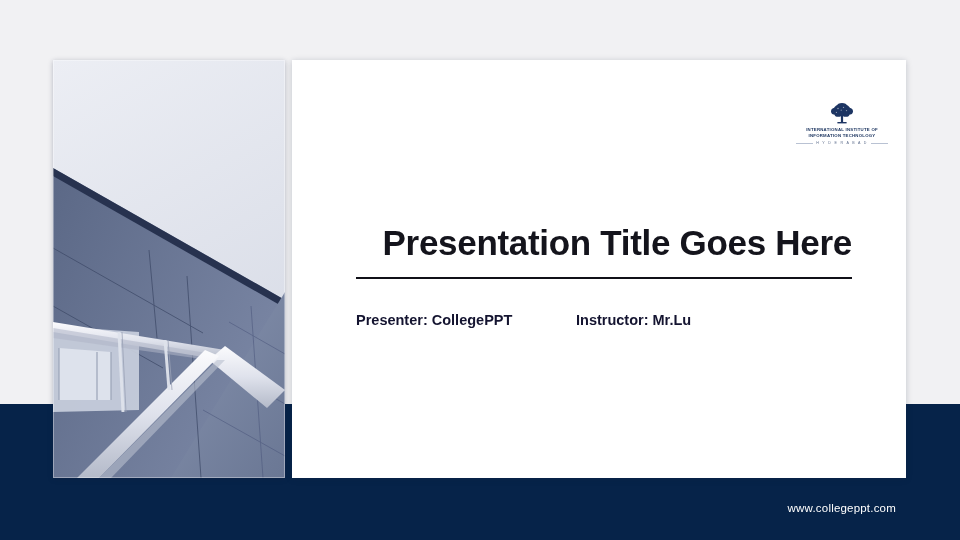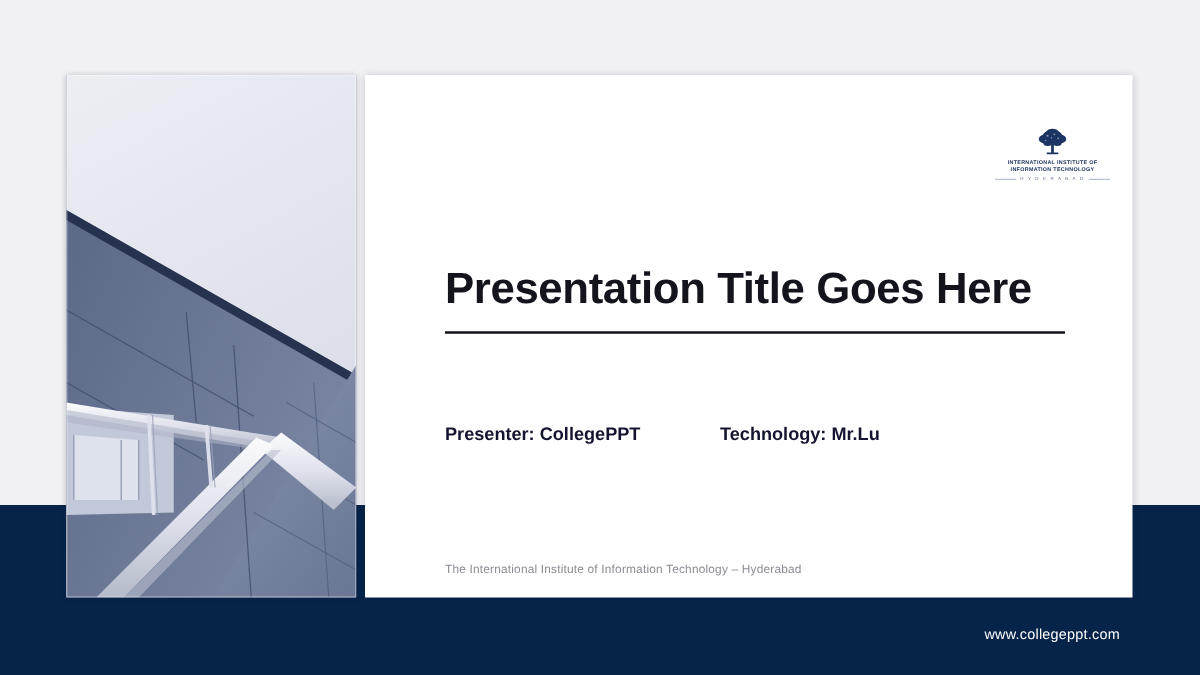--- a/index.html
+++ b/index.html
@@ -109,22 +109,23 @@
     font-size: 3.6px;
     letter-spacing: 1.3px;
     color: #5d6d8c;
     white-space: nowrap;
   }
 
   
   #title-block {
     position: absolute;
     left: 64px;
-    top: 151px;
+    top: 163px;
     width: 496px;
+    text-align: right;
   }
   #slide-title {
     font-size: 35px;
     font-weight: bold;
     line-height: 1.12;
     letter-spacing: -0.3px;
     color: #14141c;
     margin: 0;
     white-space: nowrap;
   }
@@ -135,21 +136,20 @@
     background: #101018;
   }
 
   
   #credits {
     position: absolute;
     left: 64px;
     top: 252px;
     display: flex;
     align-items: flex-end;
-    margin-top: 28px;
   }
   .credit {
     font-size: 14.5px;
     font-weight: bold;
     color: #141430;
     white-space: nowrap;
   }
   #credit-presenter { width: 220px; }
 
   
@@ -272,19 +272,18 @@
       </div>
     </div>
 
     <div id="title-block">
       <h1 id="slide-title">Presentation Title Goes Here</h1>
       <div id="title-rule"></div>
     </div>
 
     <div id="credits">
       <span id="credit-presenter" class="credit">Presenter: CollegePPT</span>
-      <span id="credit-instructor" class="credit">Technology: Mr.Lu</span>
+      <span id="credit-instructor" class="credit">Instructor: Mr.Lu</span>
     </div>
 
-    <div id="slide-footer">The International Institute of Information Technology – Hyderabad</div>
 
   </div>
 </div>
 
 </body></html>

